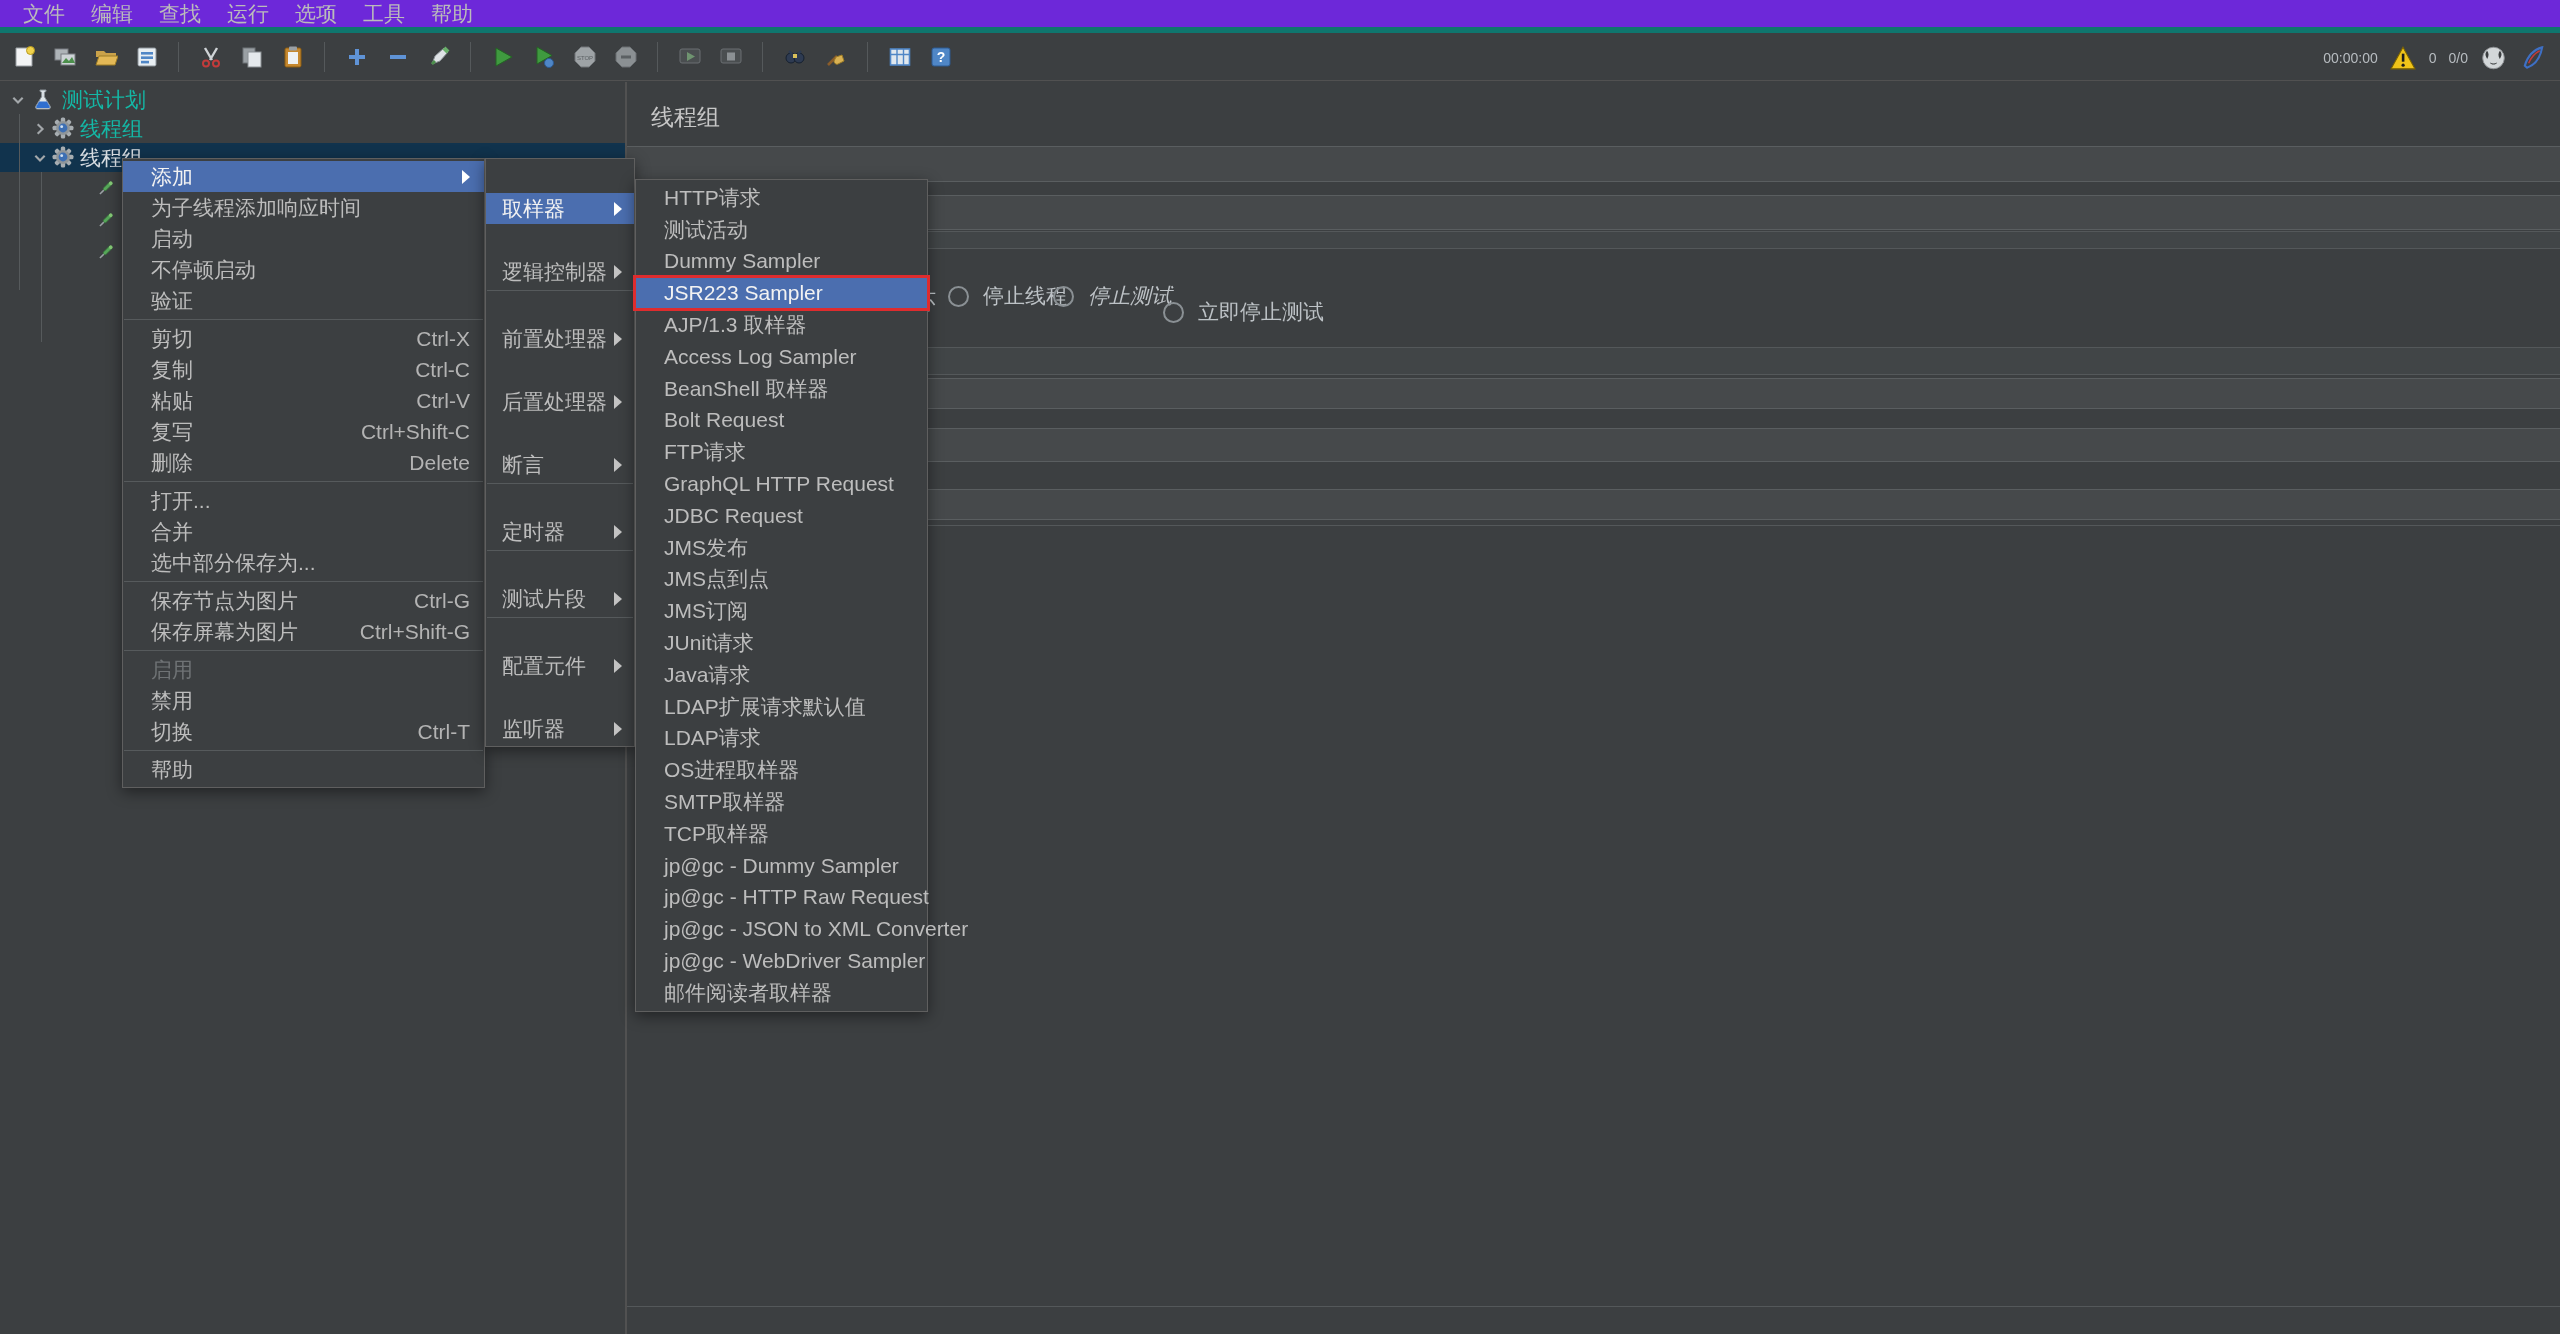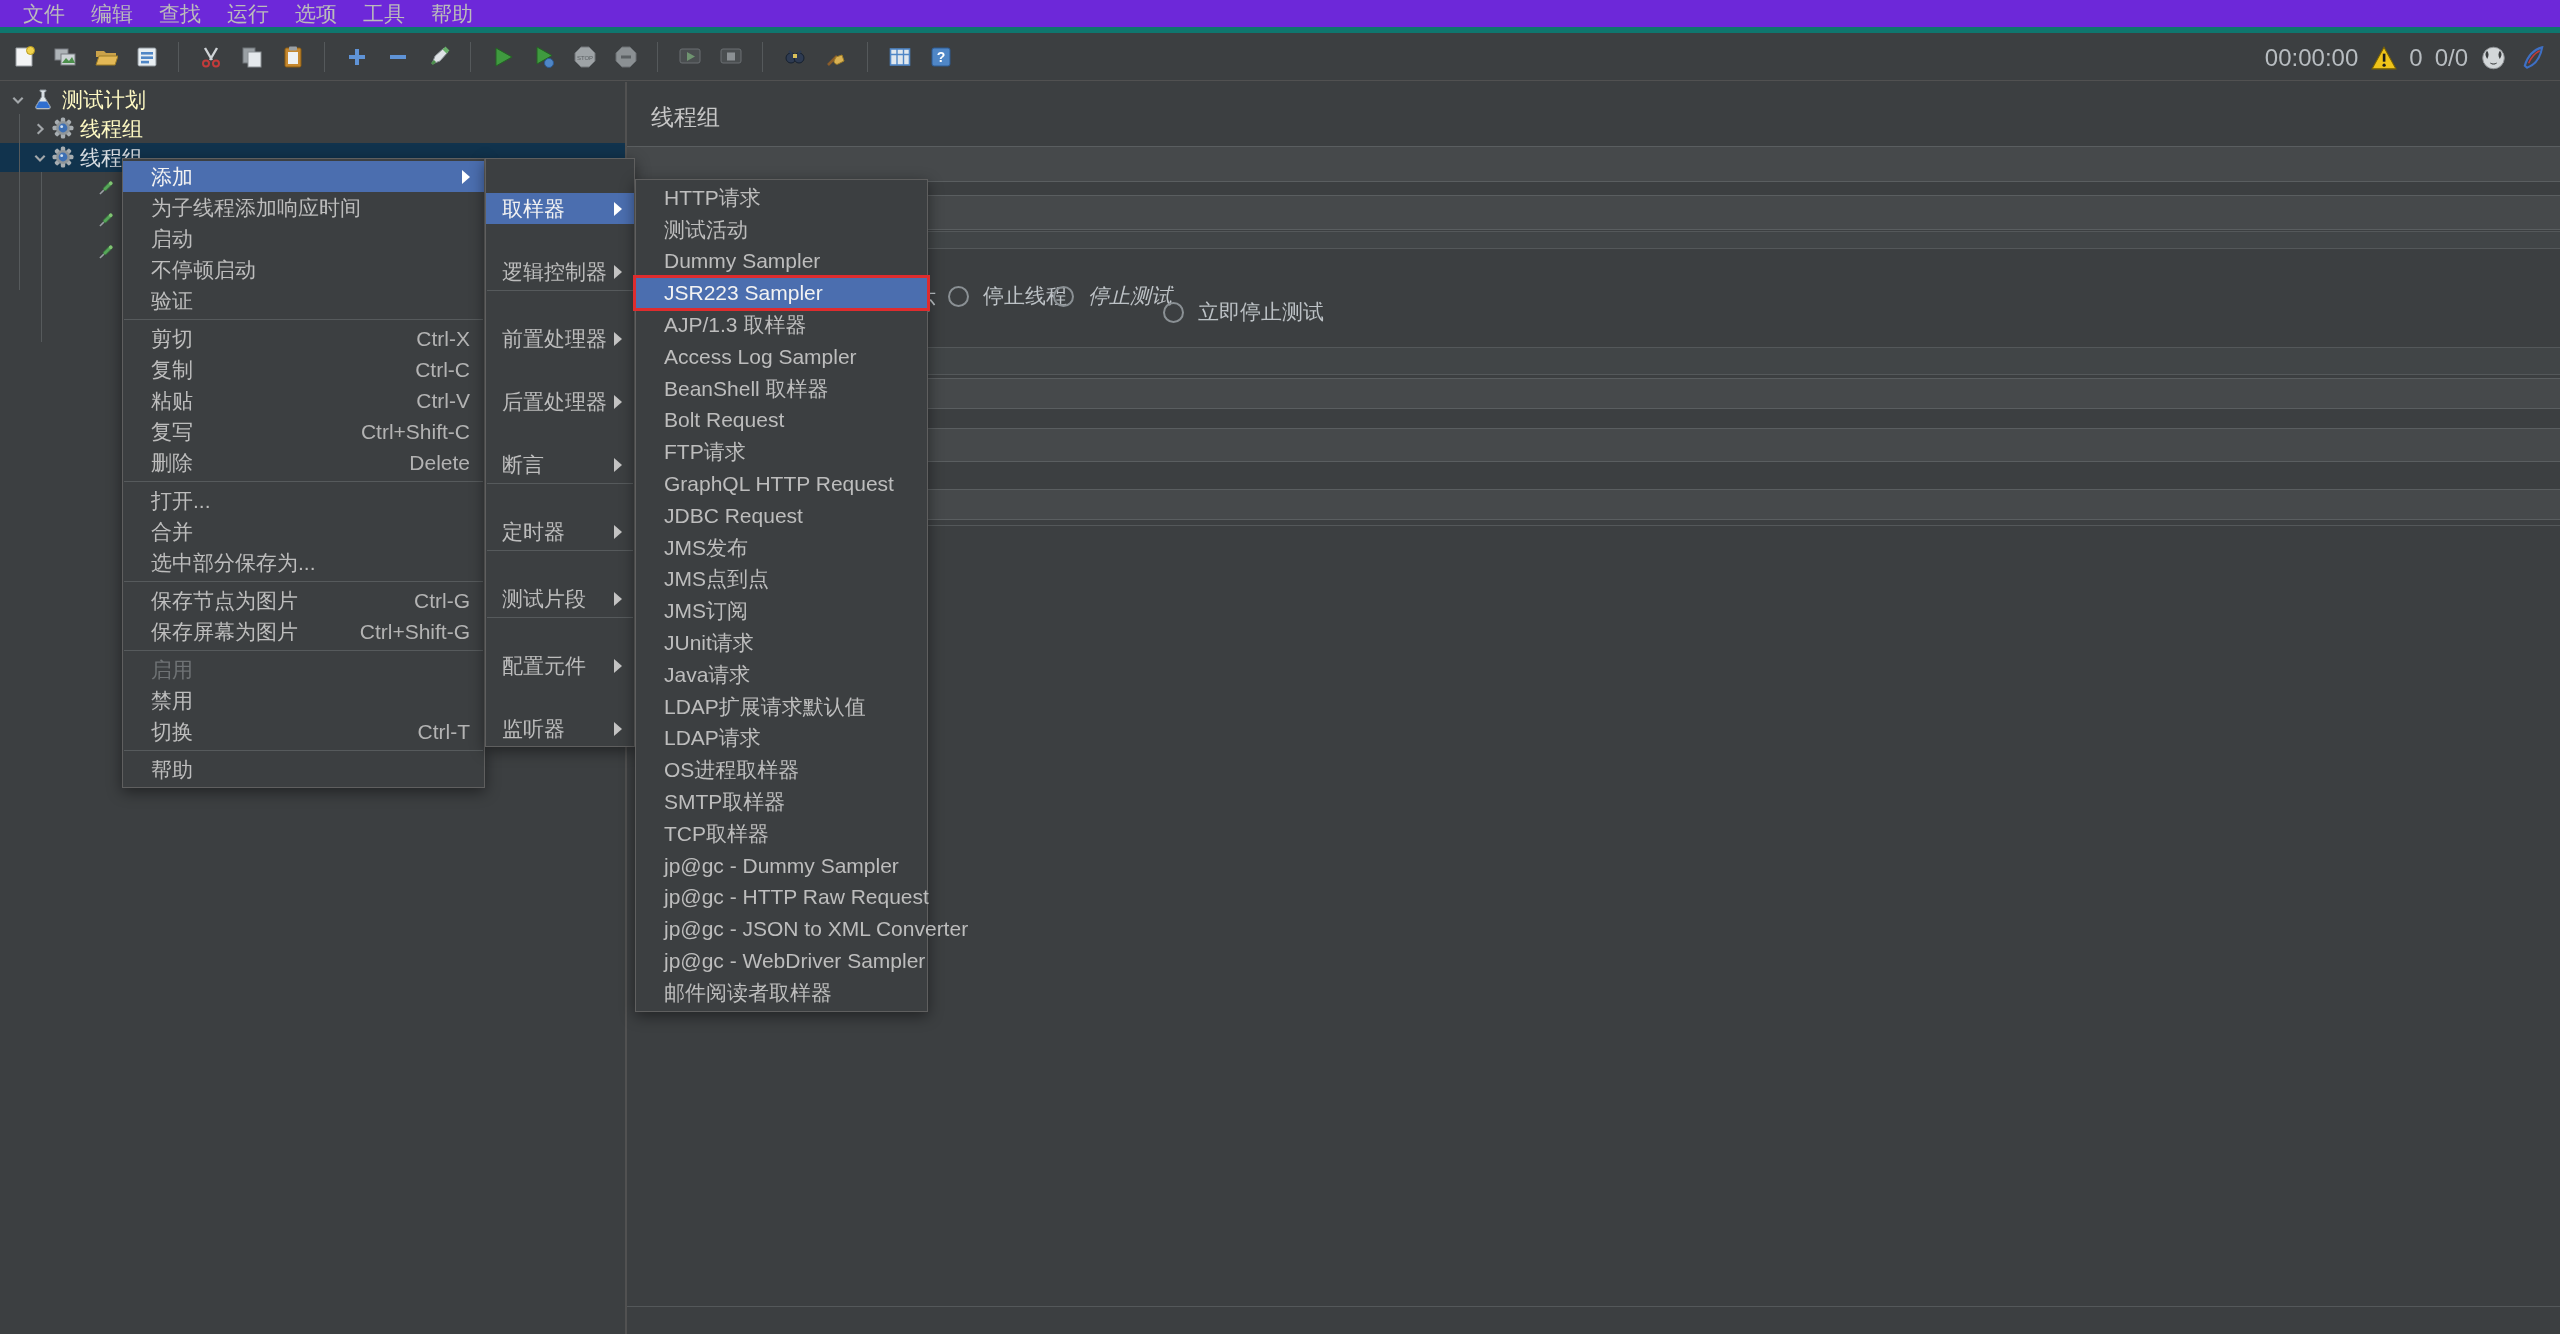--- a/index.html
+++ b/index.html
@@ -9,25 +9,25 @@
   
   .menubar{position:absolute;left:0;top:0;width:2560px;height:33px;background:#6d28d9;border-bottom:6px solid #0f766e;display:flex;align-items:center;padding-left:10px;}
   .menubar .mitem{font-size:21px;color:#bbbbbb;padding:0 13px;height:100%;display:flex;align-items:center;cursor:default;}
 
   
   .toolbar{position:absolute;left:0;top:34px;width:2560px;height:47px;background:#3c3f41;border-bottom:1px solid #515151;display:flex;align-items:center;}
   .tb-icons{display:flex;align-items:center;gap:14px;padding-left:10px;}
   .tb-icon{width:27px;height:27px;display:flex;align-items:center;justify-content:center;}
   .tb-sep{width:1px;height:30px;background:#55595b;margin:0 4px;}
   .tb-right{position:absolute;right:14px;top:0;height:47px;display:flex;align-items:center;gap:12px;}
-  .tb-right .stat{font-size:24px;color:#b7bcc0;}
+  .tb-right .stat{font-size:14px;color:#b7bcc0;}
 
   
   .tree{position:absolute;left:0;top:82px;width:625px;height:1252px;background:#3c3f41;}
-  .trow{position:absolute;left:0;width:625px;height:29px;display:flex;align-items:center;font-size:21px;color:#fef9c3;cursor:default;}
+  .trow{position:absolute;left:0;width:625px;height:29px;display:flex;align-items:center;font-size:21px;color:#14b8a6;cursor:default;}
   .trow.sel{background:#11334d;color:#d7dce1;}
   .tchev{position:absolute;width:20px;height:20px;display:flex;align-items:center;justify-content:center;}
   .ticon{position:absolute;width:22px;height:22px;}
   .tlabel{position:absolute;white-space:nowrap;}
   .guide{position:absolute;width:1px;background:#565a5c;}
   .child-icon{position:absolute;width:22px;height:22px;}
 
   
   .splitter{position:absolute;left:625px;top:82px;width:2px;height:1252px;background:#515151;cursor:col-resize;}
   .grip{position:absolute;left:-3px;top:612px;width:8px;height:46px;display:flex;flex-direction:column;align-items:center;justify-content:center;gap:6px;}

